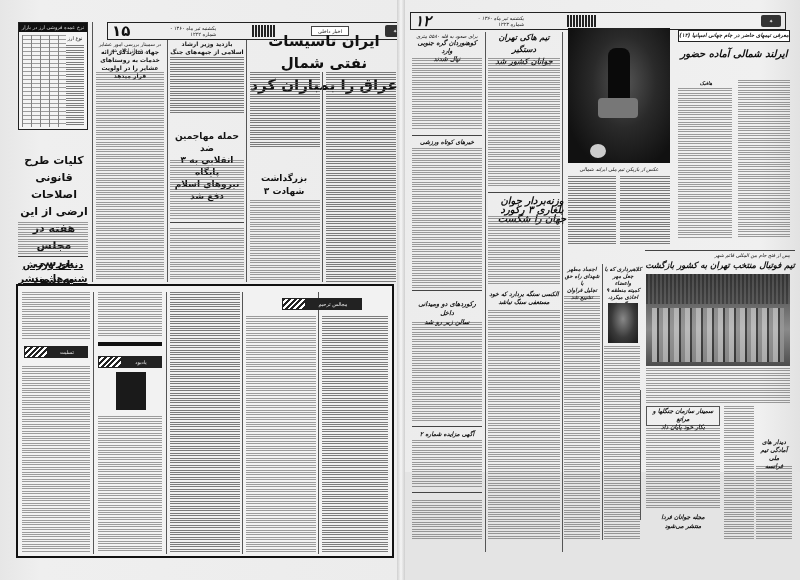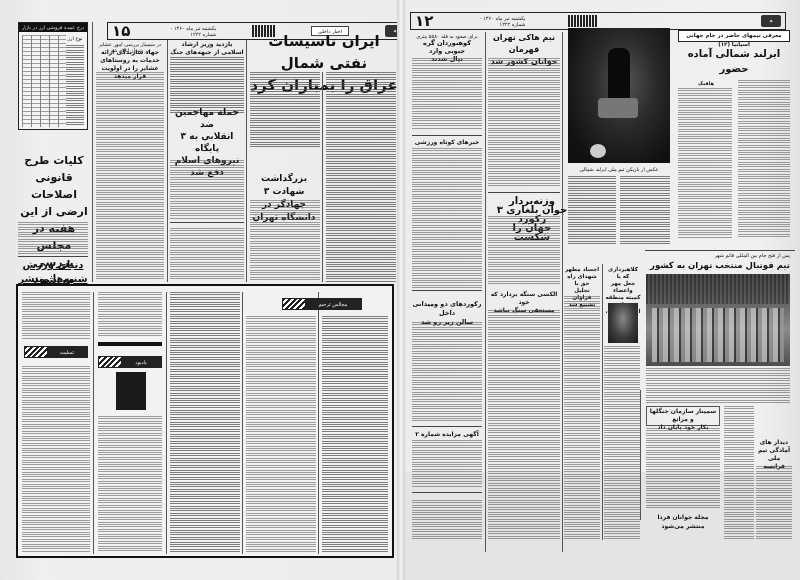--- a/index.html
+++ b/index.html
@@ -1,20 +1,20 @@
 <!DOCTYPE html>
 <html><head>
 <meta charset="utf-8">
 <style>
   * { box-sizing: border-box; margin: 0; padding: 0; }
   html, body { width: 800px; height: 580px; overflow: hidden; }
   body { background: #e4e4e4; font-family: "DejaVu Sans", sans-serif; color: #111; position: relative; }
   .page { position: absolute; background: #efefef; }
   .pl { left: 0; top: 0; width: 400px; height: 580px; background: linear-gradient(90deg,#e6e6e6,#efefef 10%,#ececec); }
-  .pr { left: 400px; top: 0; width: 400px; height: 472px; background: linear-gradient(90deg,#ececec,#f0f0f0 90%,#e2e2e2); }
+  .pr { left: 400px; top: 0; width: 400px; height: 472px; background: linear-gradient(90deg,#ececec,#f0f0f0 90%,#e2e2e2); font-style: italic; }
   .spine { position: absolute; left: 397px; top: 0; width: 8px; height: 580px; background: linear-gradient(90deg,#d0d0d0,#f5f5f5,#cfcfcf); }
   .abs { position: absolute; }
   .masthead { border: 1.5px solid #222; height: 18px; display: flex; align-items: center; justify-content: space-between; padding: 0 4px; }
   .pnum { font-family: "DejaVu Sans", sans-serif; font-weight: bold; font-size: 15px; }
   .mdate { font-size: 5px; line-height: 6px; width: 50px; direction: rtl; }
   .bars { display: flex; gap: 1px; height: 12px; align-items: stretch; }
   .bars i { display: block; width: 2px; background: #222; }
   .section-box { background: #fff; border: 1px solid #444; font-size: 5px; padding: 1px 6px; }
   .logo { width: 20px; height: 12px; background: #333; border-radius: 2px; color: #eee; font-size: 5px; text-align: center; line-height: 12px; }
   .hl { font-weight: bold; direction: rtl; text-align: center; color: #111; }
@@ -79,39 +79,38 @@
   <div class="vrule" style="left:92px;top:22px;height:260px;"></div>
   <div class="vrule" style="left:167px;top:40px;height:242px;"></div>
   <div class="vrule" style="left:246px;top:40px;height:242px;"></div>
 
   <div class="abs small" style="left:96px;top:41px;width:68px;">در سمینار بررسی امور عشایر در شیراز اعلام شد</div>
   <div class="abs hl" style="left:96px;top:48px;width:68px;font-size:6px;line-height:8px;">جهاد سازندگی ارائه خدمات به روستاهای عشایر را در اولویت قرار میدهد</div>
   <div class="abs text" style="left:96px;top:72px;width:68px;height:208px;"></div>
 
   <div class="abs hl" style="left:170px;top:40px;width:74px;font-size:6px;line-height:8px;">بازدید وزیر ارشاد اسلامی از جبهه‌های جنگ</div>
   <div class="abs text dense" style="left:170px;top:57px;width:74px;height:58px;"></div>
-  <div class="abs hl" style="left:170px;top:106px;width:74px;font-size:9px;line-height:12px;">
+  <div class="abs hl" style="left:170px;top:130px;width:74px;font-size:9px;line-height:12px;">
     <div>حمله مهاجمین ضد</div>
     <div>انقلابی به ۳ پایگاه</div>
     <div>نیروهای اسلام دفع شد</div>
   </div>
   <div class="abs text" style="left:170px;top:160px;width:74px;height:60px;"></div>
   <div class="hrule" style="left:170px;top:222px;width:74px;"></div>
   <div class="abs text" style="left:170px;top:228px;width:74px;height:52px;"></div>
 
   <div class="abs hl" style="left:250px;top:30px;width:148px;font-size:15px;line-height:22px;">
     <div>ایران تاسیسات نفتی شمال</div>
     <div>عراق را بمباران کرد</div>
   </div>
   <div class="abs text dense" style="left:250px;top:72px;width:70px;height:76px;"></div>
   <div class="abs text dense" style="left:326px;top:72px;width:70px;height:210px;"></div>
   <div class="vrule" style="left:322px;top:72px;height:210px;"></div>
   <div class="abs hl" style="left:248px;top:172px;width:72px;font-size:9px;line-height:13px;">
     <div>بزرگداشت شهادت ۳</div>
-    <div>جهادگر در دانشگاه تهران</div>
   </div>
   <div class="abs text" style="left:250px;top:200px;width:70px;height:80px;"></div>
 
   <div class="adframe" style="left:16px;top:284px;width:378px;height:274px;">
     <div class="vrule" style="left:75px;top:6px;height:262px;"></div>
     <div class="vrule" style="left:148px;top:6px;height:262px;"></div>
     <div class="vrule" style="left:224px;top:6px;height:262px;"></div>
     <div class="vrule" style="left:300px;top:6px;height:262px;"></div>
     <div class="adlabel" style="left:264px;top:12px;width:80px;">
       <span class="lbl">مجالس ترحیم</span>
@@ -176,21 +175,21 @@
     <div>سالن زیر رو شد</div>
   </div>
   <div class="abs text" style="left:12px;top:322px;width:70px;height:100px;"></div>
   <div class="hrule" style="left:12px;top:426px;width:70px;"></div>
   <div class="abs hl" style="left:12px;top:430px;width:70px;font-size:6px;">آگهی مزایده شماره ۲</div>
   <div class="abs text" style="left:12px;top:440px;width:70px;height:48px;"></div>
   <div class="hrule" style="left:12px;top:492px;width:70px;"></div>
   <div class="abs text" style="left:12px;top:500px;width:70px;height:40px;"></div>
 
   <div class="abs hl" style="left:88px;top:32px;width:72px;font-size:8px;line-height:12px;">
-    <div>تیم هاکی تهران قهرمان</div>
+    <div>تیم هاکی تهران دستگیر</div>
     <div>جوانان کشور شد</div>
   </div>
   <div class="abs text" style="left:88px;top:58px;width:72px;height:130px;"></div>
   <div class="hrule" style="left:88px;top:192px;width:72px;"></div>
   <div class="abs hl" style="left:96px;top:196px;width:72px;font-size:10px;line-height:9px;">
     <div>وزنه‌بردار جوان بلغاری ۳ رکورد</div>
     <div>جهان را شکست</div>
   </div>
   <div class="abs text" style="left:88px;top:216px;width:72px;height:70px;"></div>
   <div class="abs hl" style="left:88px;top:290px;width:72px;font-size:6px;line-height:8px;">

